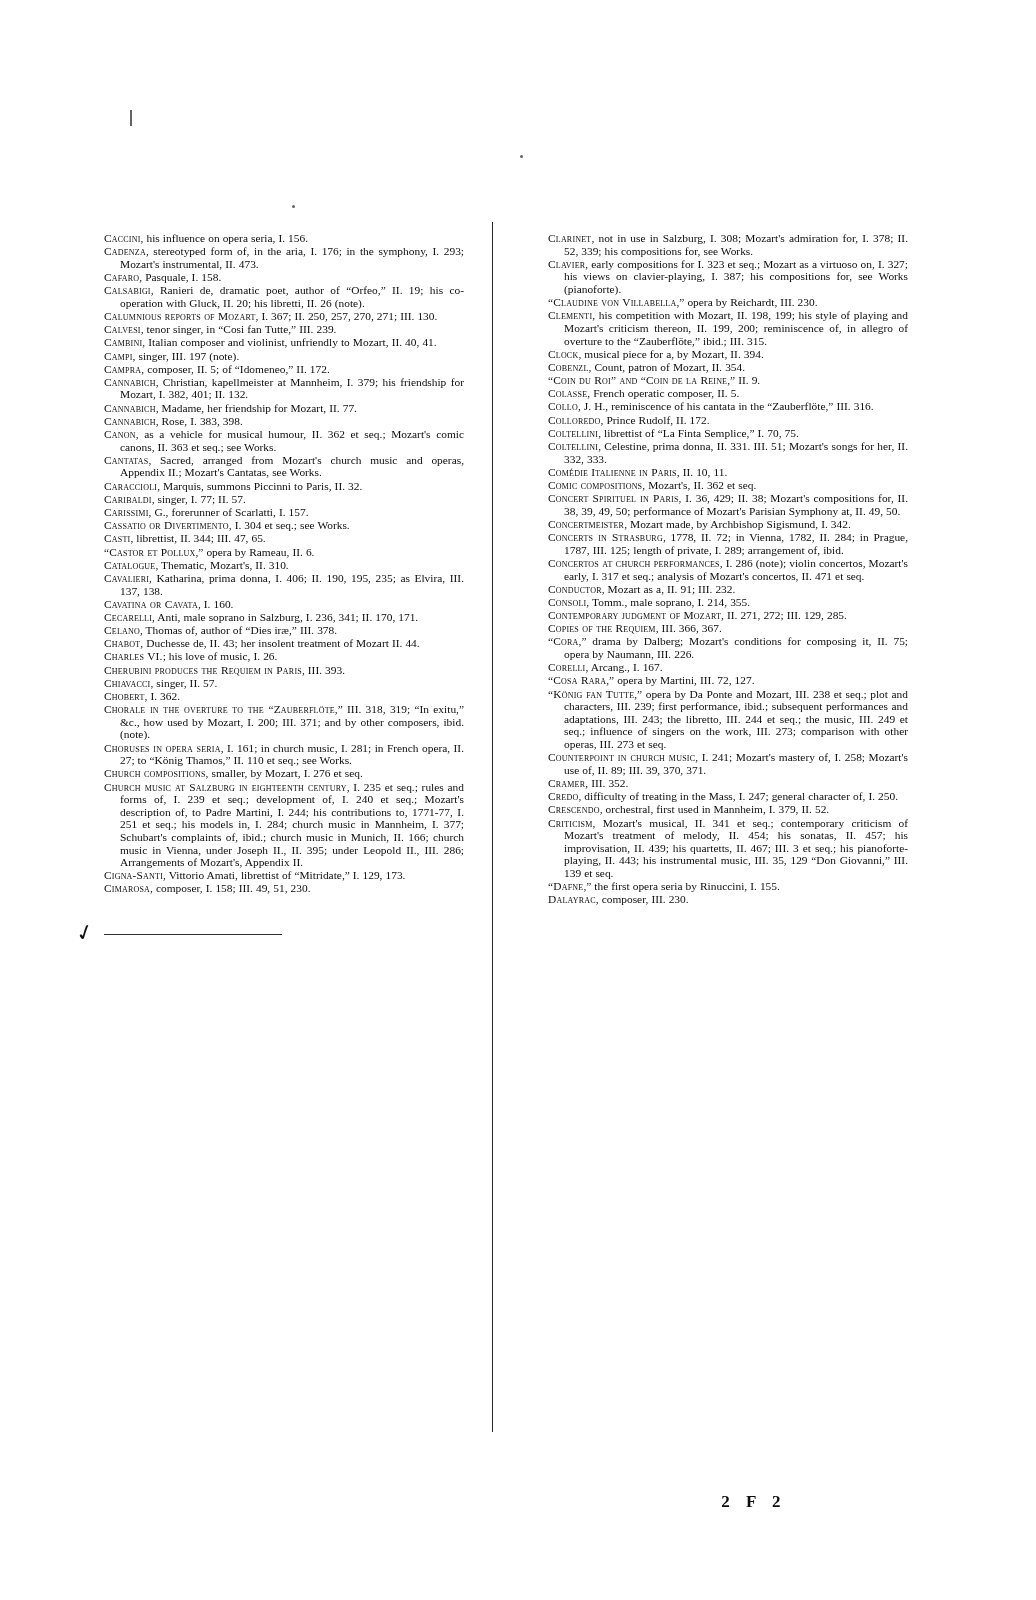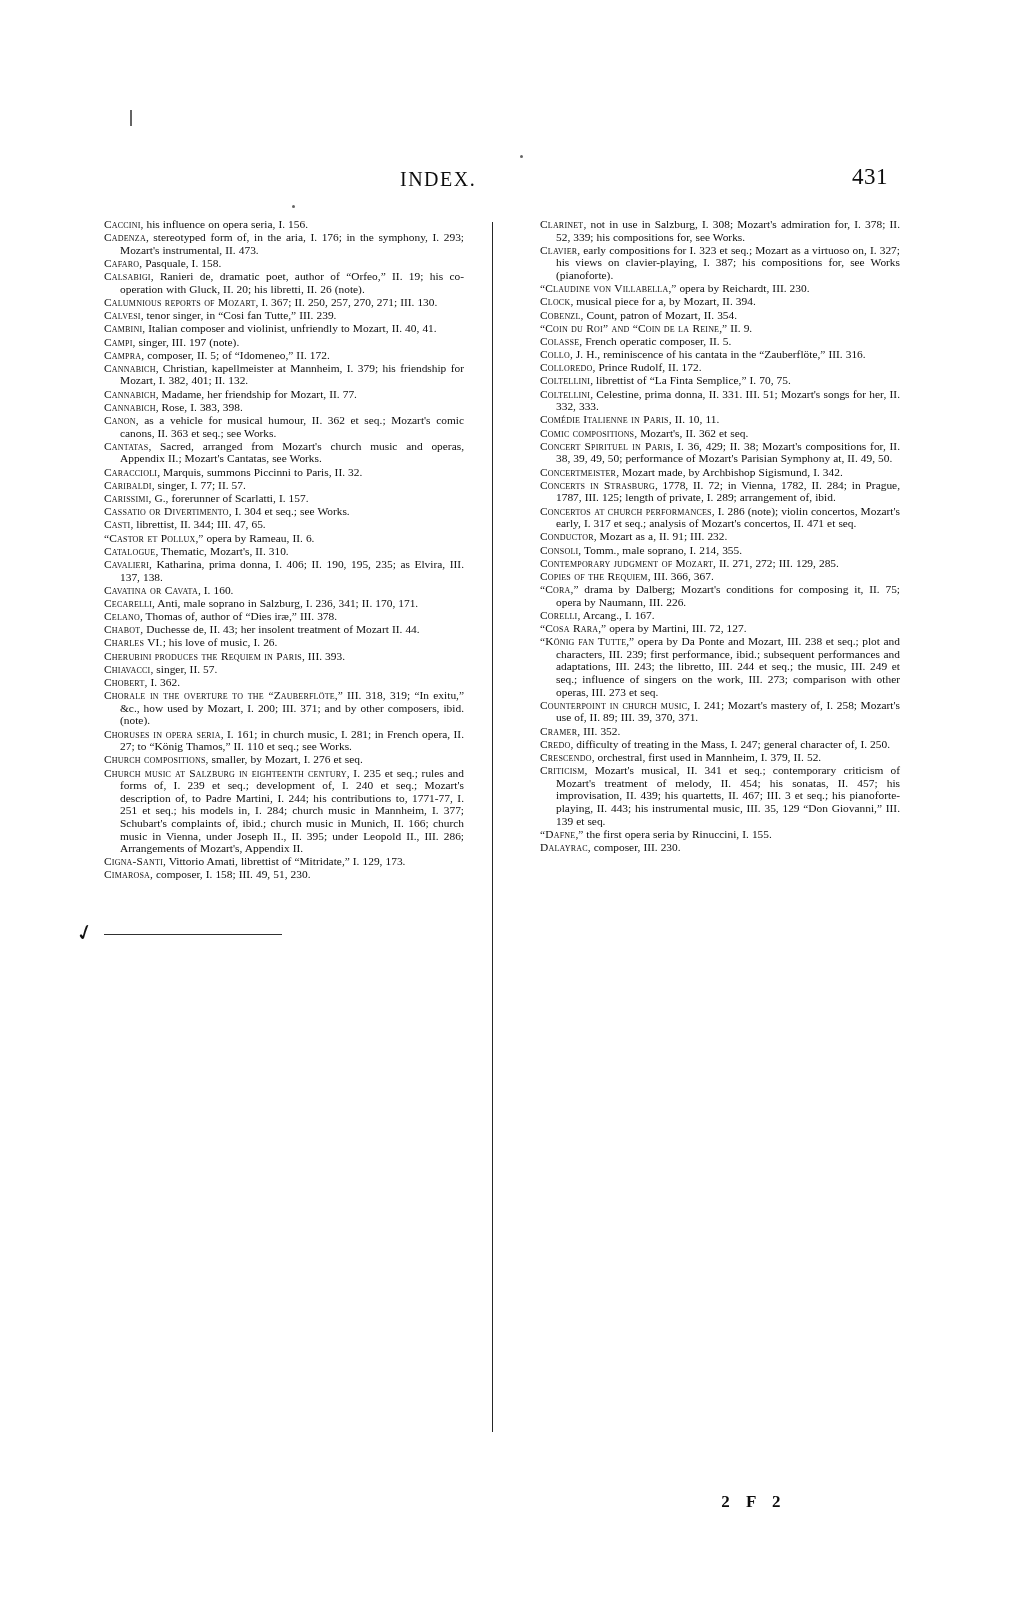--- a/index.html
+++ b/index.html
@@ -39,24 +39,24 @@
   .header-page {
     position: absolute;
     right: 42px;
     top: -4px;
     font-size: 23px;
     letter-spacing: 0.5px;
   }
   .columns {
     position: absolute;
     left: 104px;
-    top: 218px;
+    top: 232px;
     width: 840px;
     display: flex;
-    gap: 8px;
+    gap: 16px;
   }
   .col {
     width: 360px;
     font-size: 11.4px;
     line-height: 12.6px;
     text-align: justify;
   }
   .col.left { padding-right: 28px; border-right: 0px solid #000; }
   .col.right { padding-left: 40px; }
   .rule {
@@ -116,24 +116,20 @@
 </style>
 </head>
 <body>
 
 <div class="page">
 
   <div class="speck" style="left:130px; top:110px; width:2px; height:16px;"></div>
   <div class="speck" style="left:292px; top:205px; width:3px; height:3px; border-radius:50%;"></div>
   <div class="speck" style="left:520px; top:155px; width:3px; height:3px; border-radius:50%;"></div>
 
-  <div class="header">
-    <div class="header-title">INDEX.</div>
-    <div class="header-page">431</div>
-  </div>
 
   <div class="rule"></div>
 
   <div class="columns">
     <div class="col left blur" id="col-left">
         <p class="entry"><span class="sc">Caccini</span>, his influence on opera seria, I. 156.</p>
         <p class="entry"><span class="sc">Cadenza</span>, stereotyped form of, in the aria, I. 176; in the symphony, I. 293; Mozart's instrumental, II. 473.</p>
         <p class="entry"><span class="sc">Cafaro</span>, Pasquale, I. 158.</p>
         <p class="entry"><span class="sc">Calsabigi</span>, Ranieri de, dramatic poet, author of “Orfeo,” II. 19; his co-operation with Gluck, II. 20; his libretti, II. 26 (note).</p>
         <p class="entry"><span class="sc">Calumnious reports of Mozart</span>, I. 367; II. 250, 257, 270, 271; III. 130.</p>
@@ -166,20 +162,21 @@
         <p class="entry"><span class="sc">Choruses in opera seria</span>, I. 161; in church music, I. 281; in French opera, II. 27; to “König Thamos,” II. 110 et seq.; see Works.</p>
         <p class="entry"><span class="sc">Church compositions</span>, smaller, by Mozart, I. 276 et seq.</p>
         <p class="entry"><span class="sc">Church music at Salzburg in eighteenth century</span>, I. 235 et seq.; rules and forms of, I. 239 et seq.; development of, I. 240 et seq.; Mozart's description of, to Padre Martini, I. 244; his contributions to, 1771-77, I. 251 et seq.; his models in, I. 284; church music in Mannheim, I. 377; Schubart's complaints of, ibid.; church music in Munich, II. 166; church music in Vienna, under Joseph II., II. 395; under Leopold II., III. 286; Arrangements of Mozart's, Appendix II.</p>
         <p class="entry"><span class="sc">Cigna-Santi</span>, Vittorio Amati, librettist of “Mitridate,” I. 129, 173.</p>
         <p class="entry"><span class="sc">Cimarosa</span>, composer, I. 158; III. 49, 51, 230.</p>
       </div>
     <div class="col right blur" id="col-right">
         <p class="entry"><span class="sc">Clarinet</span>, not in use in Salzburg, I. 308; Mozart's admiration for, I. 378; II. 52, 339; his compositions for, see Works.</p>
         <p class="entry"><span class="sc">Clavier</span>, early compositions for I. 323 et seq.; Mozart as a virtuoso on, I. 327; his views on clavier-playing, I. 387; his compositions for, see Works (pianoforte).</p>
         <p class="entry"><span class="sc">“Claudine von Villabella</span>,” opera by Reichardt, III. 230.</p>
+        <p class="entry"><span class="sc">Clementi</span>, his competition with Mozart, II. 198, 199; his style of playing and Mozart's criticism thereon, II. 199, 200; reminiscence of, in allegro of overture to the “Zauberflöte,” ibid.; III. 315.</p>
         <p class="entry"><span class="sc">Clock</span>, musical piece for a, by Mozart, II. 394.</p>
         <p class="entry"><span class="sc">Cobenzl</span>, Count, patron of Mozart, II. 354.</p>
         <p class="entry"><span class="sc">“Coin du Roi” and “Coin de la Reine</span>,” II. 9.</p>
         <p class="entry"><span class="sc">Colasse</span>, French operatic composer, II. 5.</p>
         <p class="entry"><span class="sc">Collo</span>, J. H., reminiscence of his cantata in the “Zauberflöte,” III. 316.</p>
         <p class="entry"><span class="sc">Colloredo</span>, Prince Rudolf, II. 172.</p>
         <p class="entry"><span class="sc">Coltellini</span>, librettist of “La Finta Semplice,” I. 70, 75.</p>
         <p class="entry"><span class="sc">Coltellini</span>, Celestine, prima donna, II. 331. III. 51; Mozart's songs for her, II. 332, 333.</p>
         <p class="entry"><span class="sc">Comédie Italienne in Paris</span>, II. 10, 11.</p>
         <p class="entry"><span class="sc">Comic compositions</span>, Mozart's, II. 362 et seq.</p>

